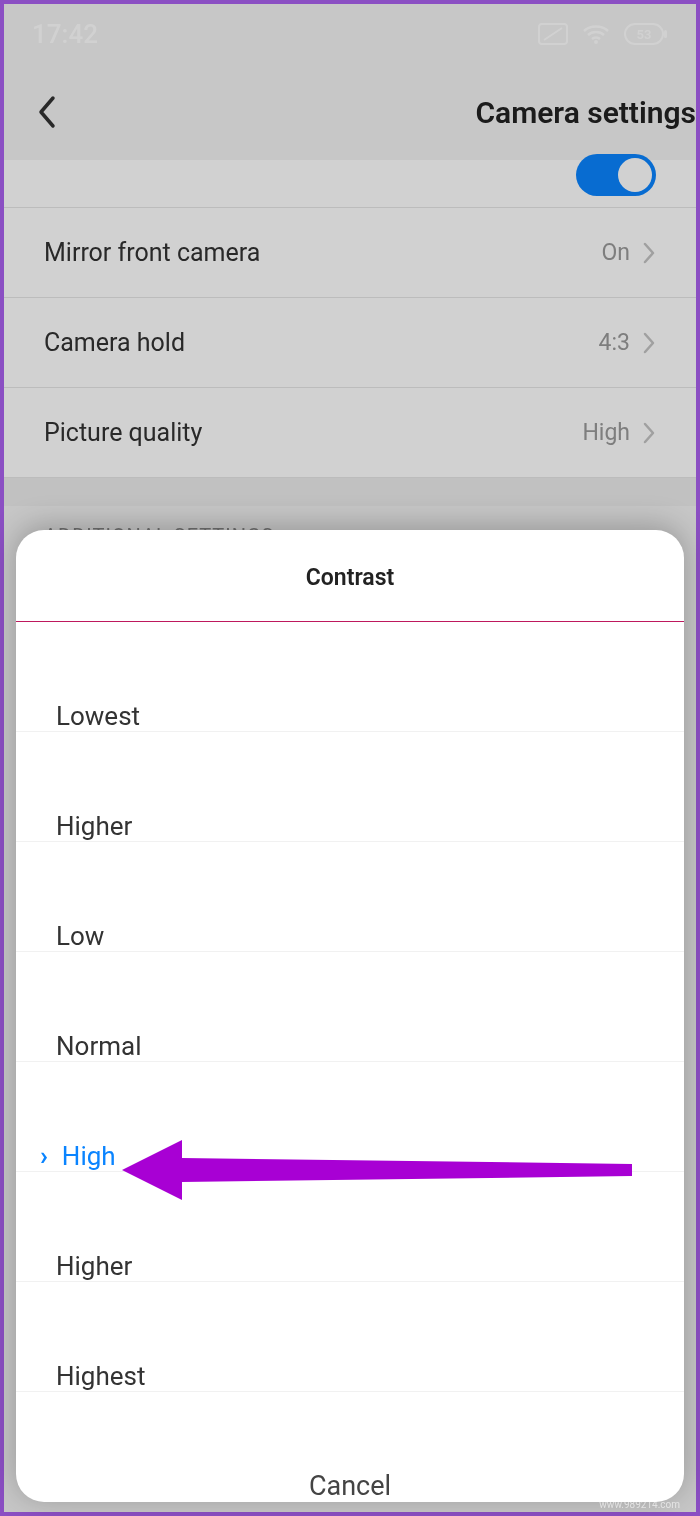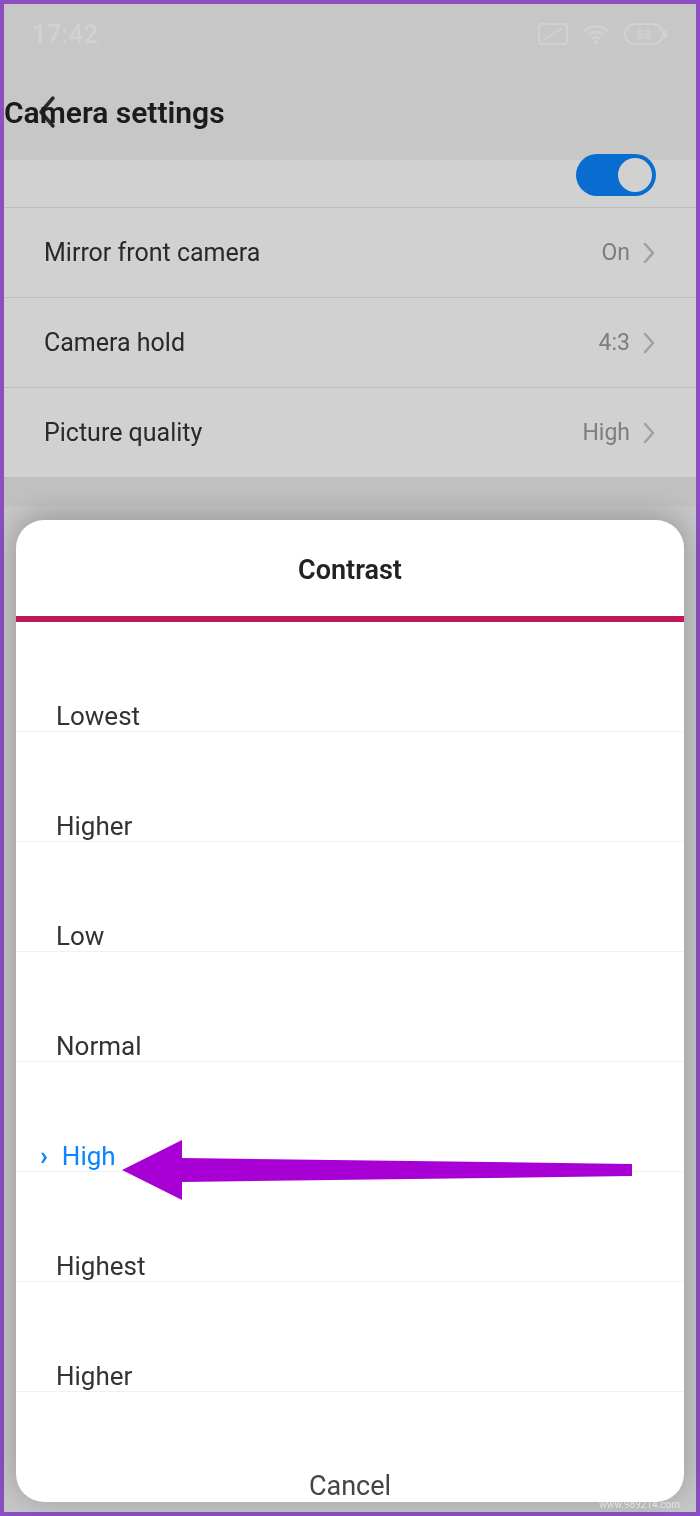--- a/index.html
+++ b/index.html
@@ -34,21 +34,21 @@
     display: flex; align-items: center;
     padding: 0 20px;
     position: relative; z-index: 1;
   }
   .header .back {
     width: 44px; height: 44px;
     display: flex; align-items: center; justify-content: center;
   }
   .header .title {
     position: absolute; left: 0; right: 0;
-    text-align: left;
+    text-align: right;
     font-size: 30px; font-weight: 600;
     color: #222;
     pointer-events: none;
   }
   
   .list { position: relative; z-index: 1; background: #fff; }
   .row {
     display: flex; align-items: center;
     padding: 0 40px;
     min-height: 90px;
@@ -83,24 +83,24 @@
     position: absolute;
     left: 12px; right: 12px; bottom: 10px;
     background: #fff;
     border-radius: 28px;
     z-index: 10;
     box-shadow: 0 -4px 30px rgba(0,0,0,0.25);
     overflow: hidden;
   }
   .sheet-title {
     text-align: center;
-    font-size: 27px; font-weight: 600;
+    font-size: 23px; font-weight: 600;
     color: #222;
     padding: 34px 16px 30px;
-    border-bottom: 6px solid #be185d;
+    border-bottom: 1px solid #be185d;
   }
   .opt {
     display: flex; align-items: flex-end;
     padding: 0 40px;
     height: 110px;
     border-bottom: 1px solid #f1f1f1;
     font-size: 26px; color: #333;
   }
   .opt.selected { color: #0a84ff; padding-left: 24px; }
   .opt.selected .sel-icon { margin-right: 14px; color: #0a84ff; font-size: 26px; font-weight: 700; }
@@ -222,24 +222,24 @@
         <span>Low</span>
       </div>
     <div class="opt">
         <span>Normal</span>
       </div>
     <div class="opt selected">
       <span class="sel-icon">›</span>
       <span>High</span>
     </div>
     <div class="opt">
+        <span>Higher</span>
+      </div>
+    <div class="opt">
         <span>Highest</span>
-      </div>
-    <div class="opt">
-        <span>Higher</span>
       </div>
 
     <div class="cancel">
         <span>Cancel</span>
       </div>
   </div>
 
   <div class="arrow-wrap" style="left:118px; top:1126px;">
     <svg width="520" height="80" viewBox="0 0 520 80">
       <polygon points="0,40 60,10 60,28 510,34 510,46 60,52 60,70" fill="#a800d4"></polygon>

